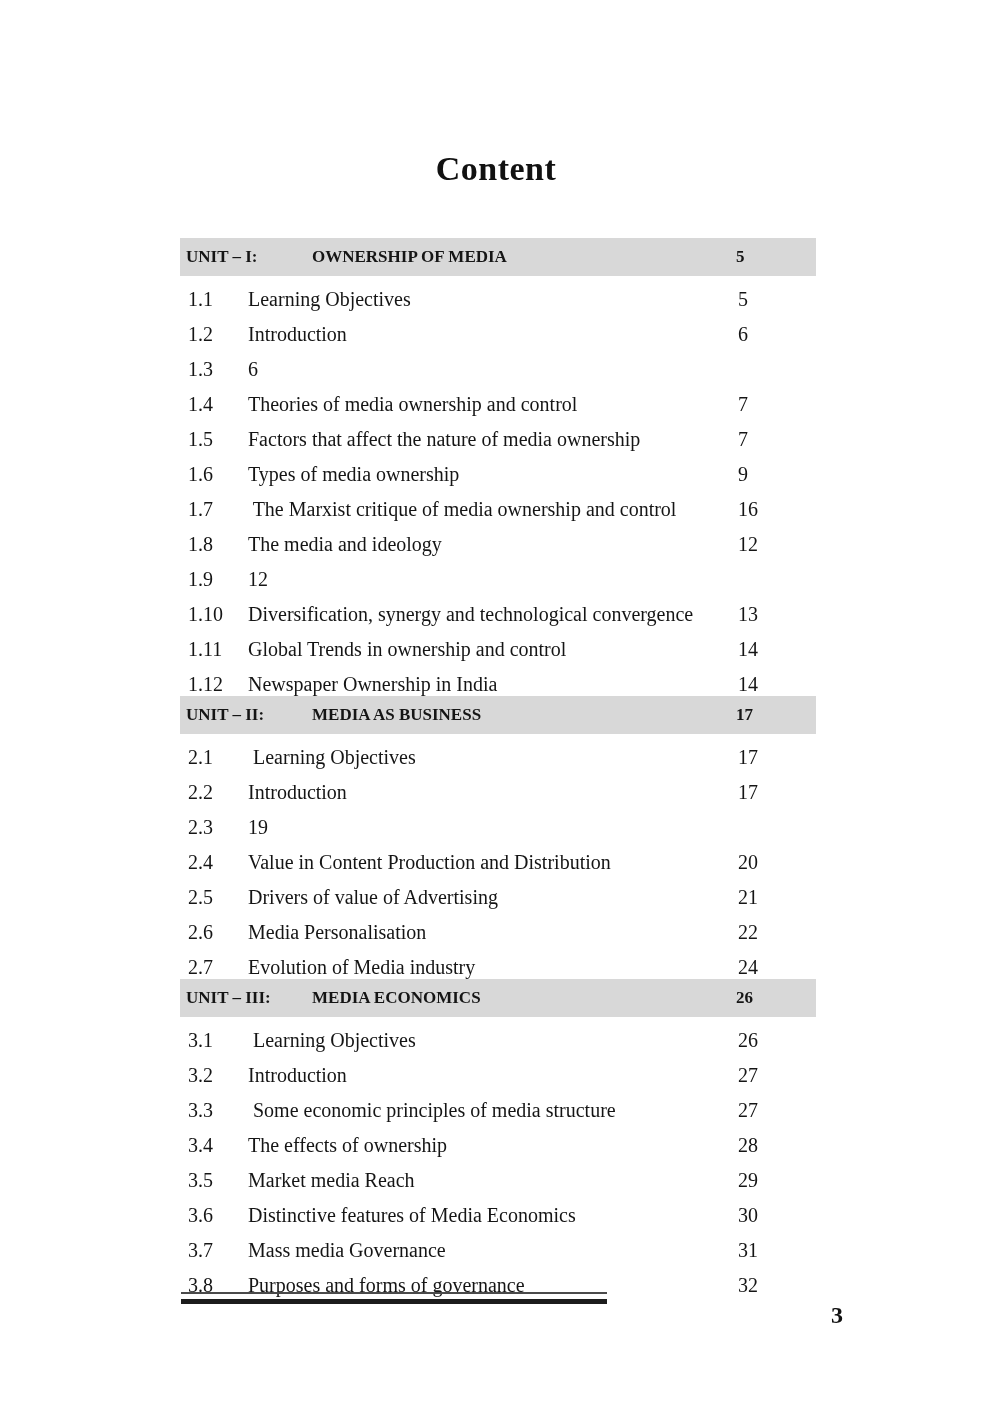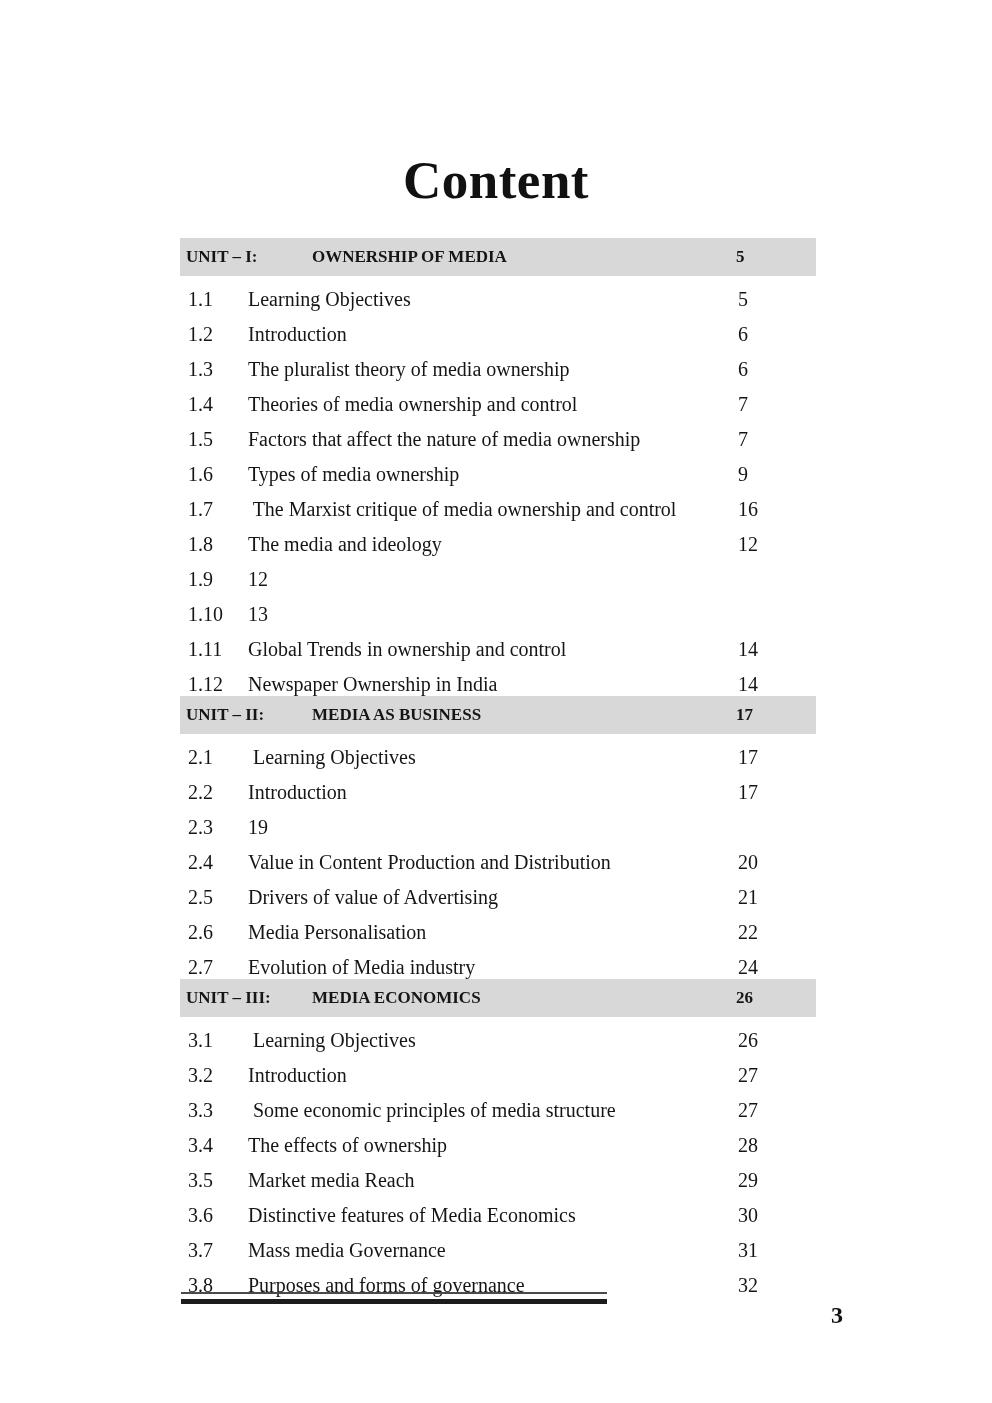--- a/index.html
+++ b/index.html
@@ -10,21 +10,21 @@
     background:#ffffff;
     font-family:"Liberation Serif", serif;
     color:#151515;
     overflow:hidden;
   }
   .doc-title{
     position:absolute;
     top:150px;left:0;width:100%;
     margin:0;
     text-align:center;
-    font-size:53px;
+    font-size:34px;
     font-weight:bold;
     letter-spacing:0.5px;
     color:#111;
   }
   .toc{
     position:absolute;
     top:238px;left:180px;width:636px;
   }
   .unit-row{
     display:flex;
@@ -83,21 +83,20 @@
         <span class="r-title">Learning Objectives</span>
         <span class="r-page">5</span>
       </div>
       <div class="item-row">
         <span class="r-num">1.2</span>
         <span class="r-title">Introduction</span>
         <span class="r-page">6</span>
       </div>
       <div class="item-row">
         <span class="r-num">1.3</span>
-        <span class="r-title">The pluralist theory of media ownership</span>
         <span class="r-page">6</span>
       </div>
       <div class="item-row">
         <span class="r-num">1.4</span>
         <span class="r-title">Theories of media ownership and control</span>
         <span class="r-page">7</span>
       </div>
       <div class="item-row">
         <span class="r-num">1.5</span>
         <span class="r-title">Factors that affect the nature of media ownership</span>
@@ -117,20 +116,21 @@
         <span class="r-num">1.8</span>
         <span class="r-title">The media and ideology</span>
         <span class="r-page">12</span>
       </div>
       <div class="item-row">
         <span class="r-num">1.9</span>
         <span class="r-page">12</span>
       </div>
       <div class="item-row">
         <span class="r-num">1.10</span>
+        <span class="r-title">Diversification, synergy and technological convergence</span>
         <span class="r-page">13</span>
       </div>
       <div class="item-row">
         <span class="r-num">1.11</span>
         <span class="r-title">Global Trends in ownership and control</span>
         <span class="r-page">14</span>
       </div>
       <div class="item-row">
         <span class="r-num">1.12</span>
         <span class="r-title">Newspaper Ownership in India</span>

